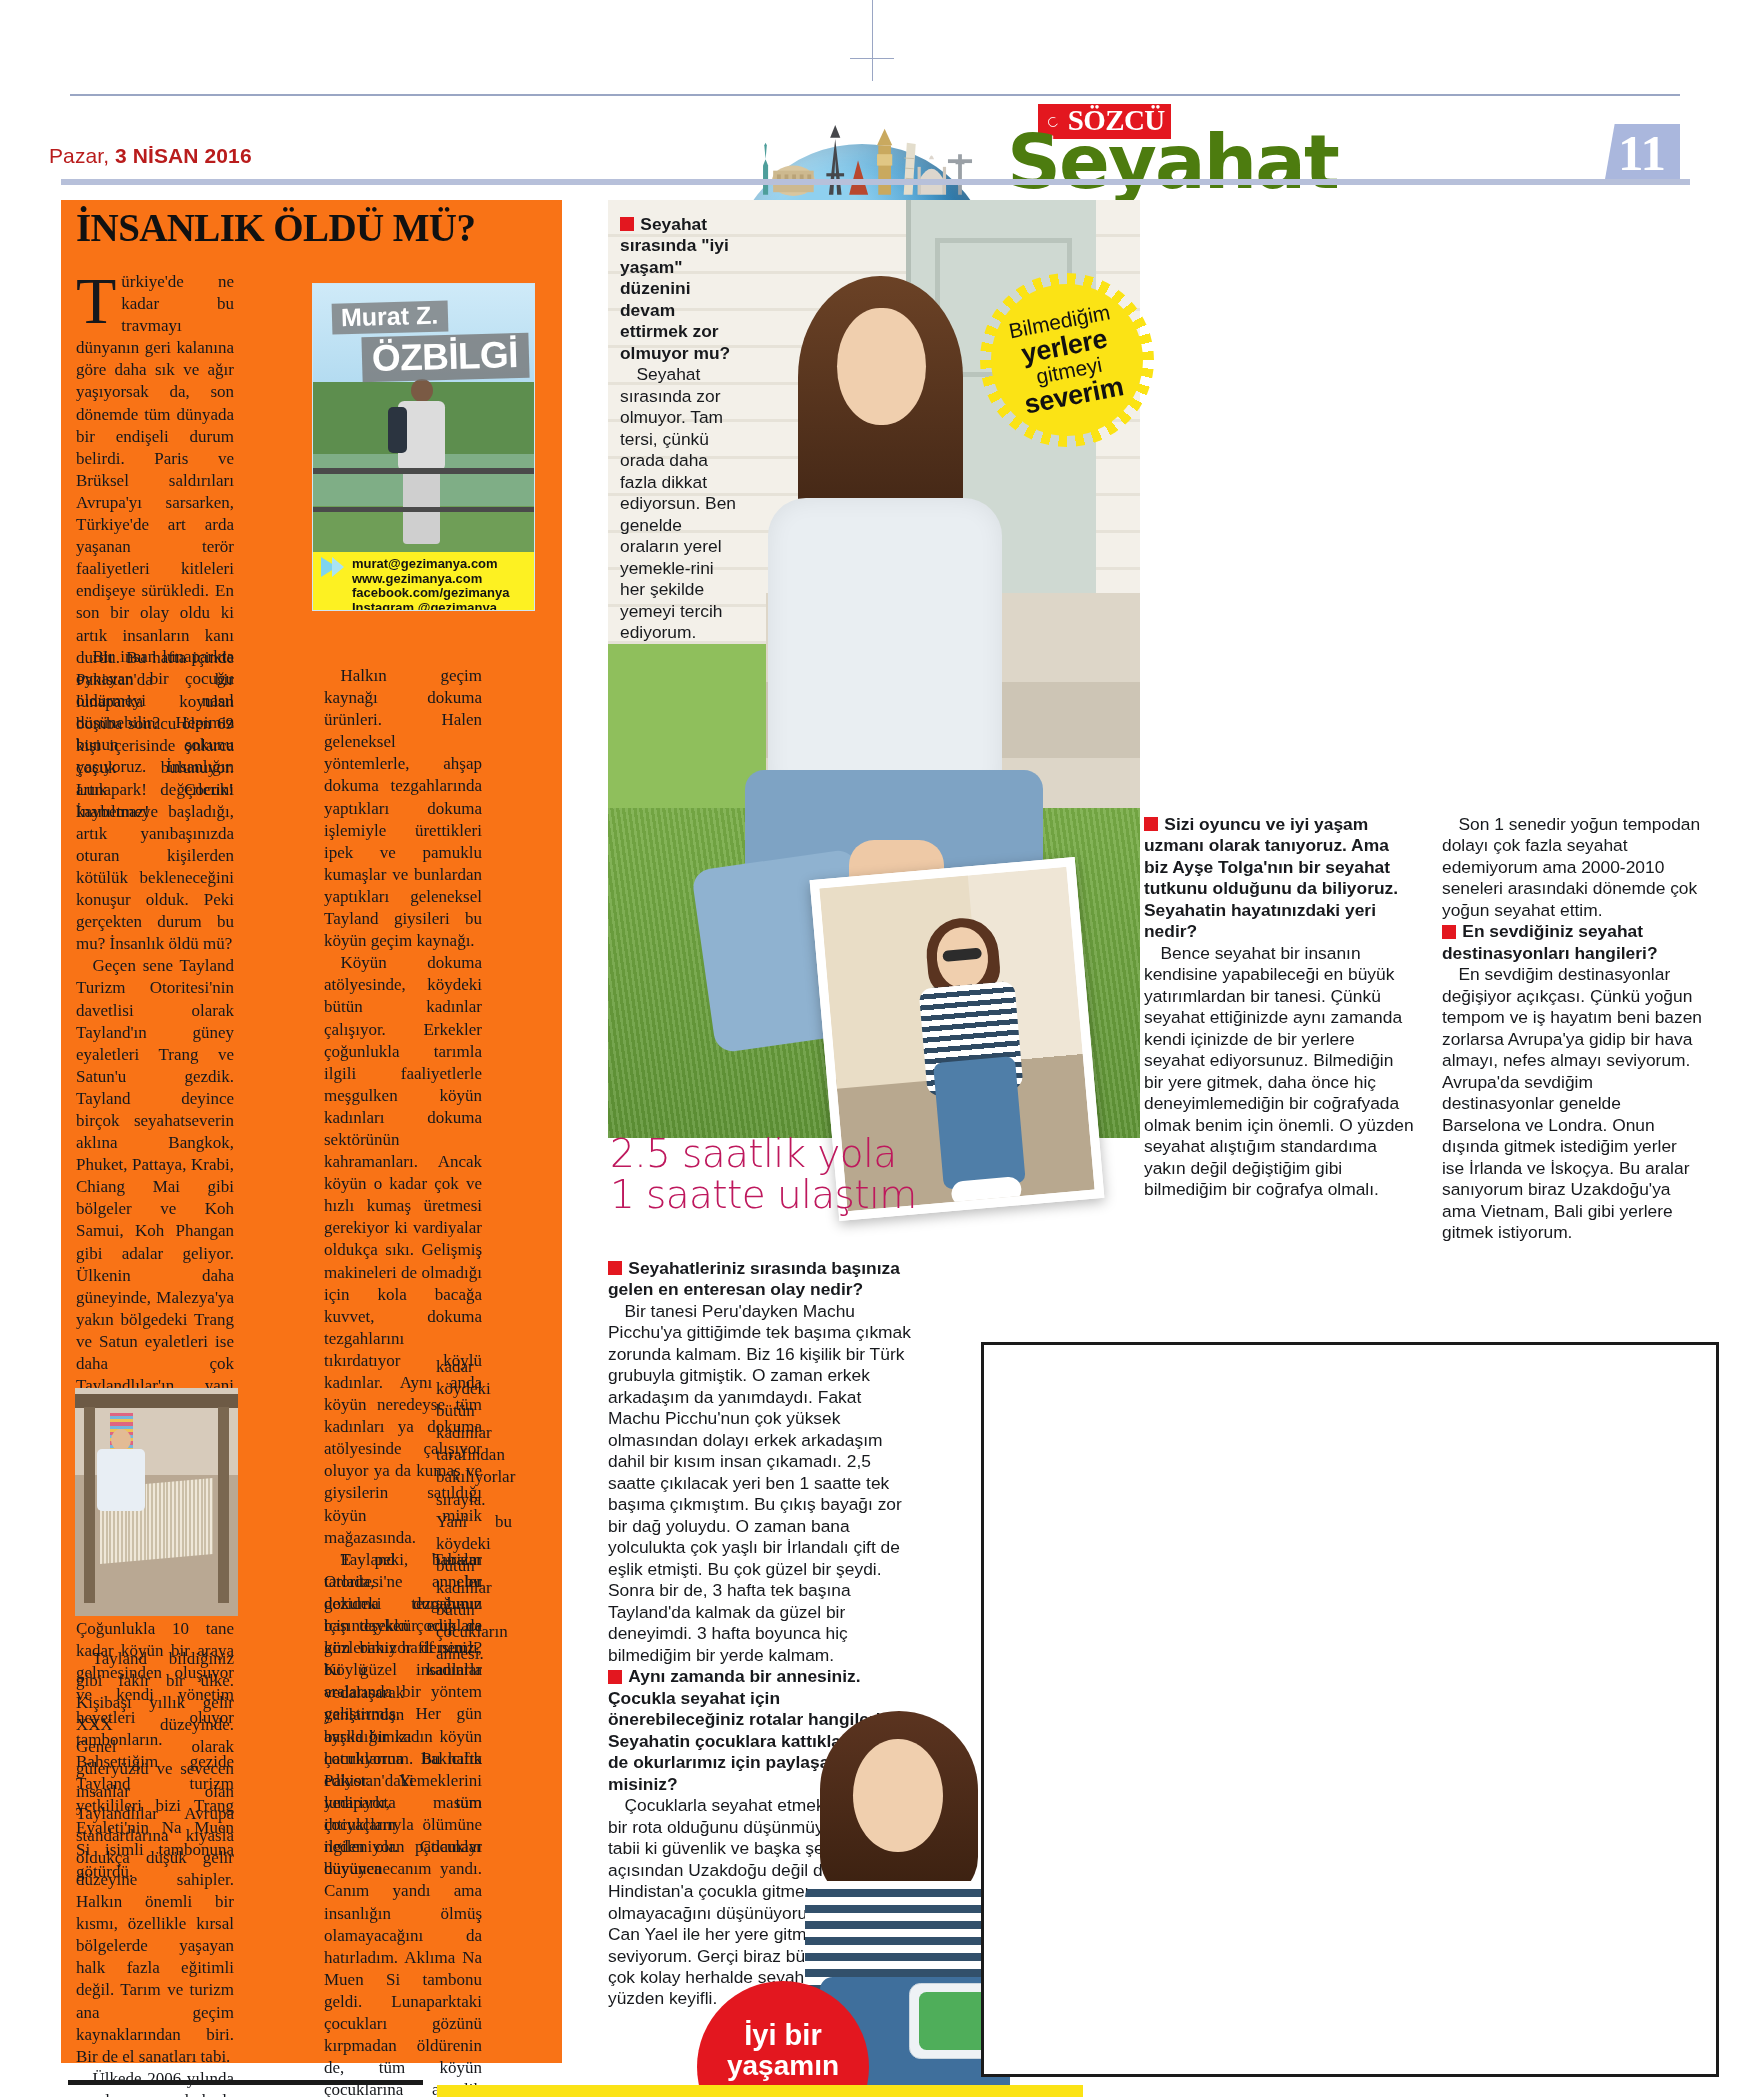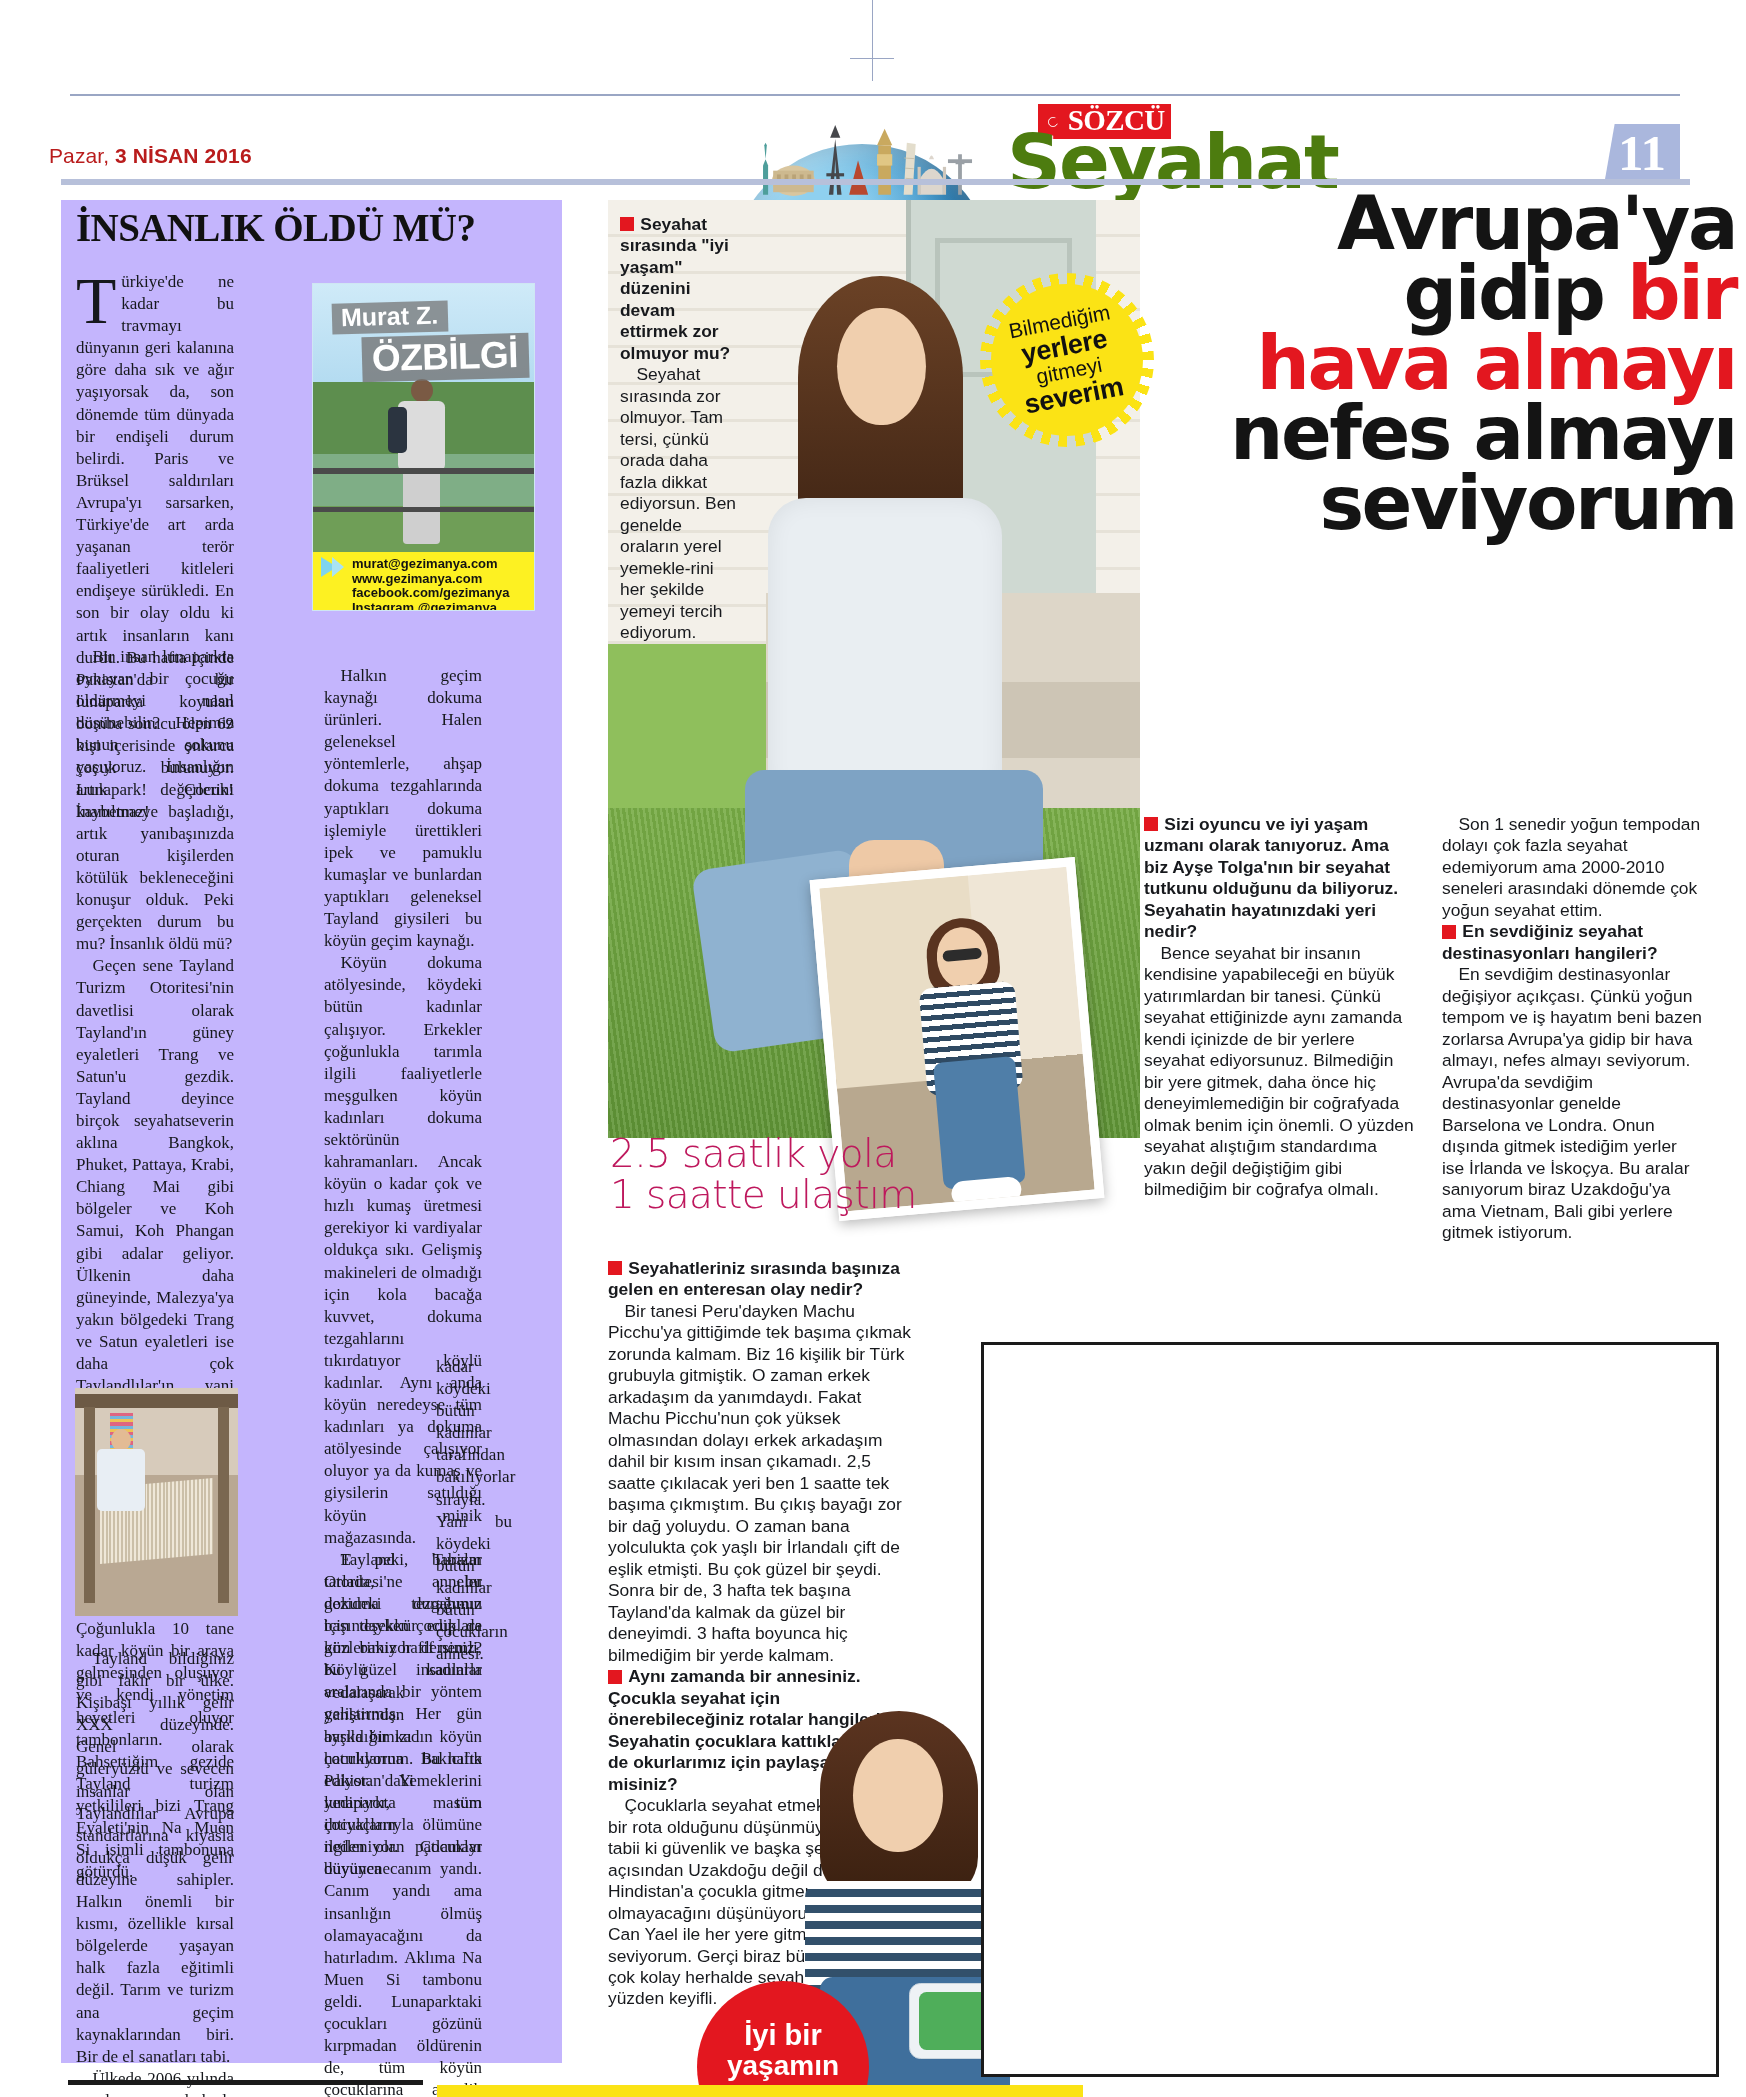--- a/index.html
+++ b/index.html
@@ -49,21 +49,21 @@
                   color:#4d7c0f; letter-spacing:-1.9px; line-height:1;
                   font-family:"DejaVu Sans", sans-serif;
                   text-shadow: 1.3px 1.3px 0 rgba(255,255,255,.8); }
 
   .pagenum { position:absolute; left:1604px; top:124px; width:76px; height:61px;
              background:#aab7dd; color:#fff; font-family:"Liberation Serif", serif;
              font-size:51px; font-weight:700; line-height:58px; text-align:center;
              clip-path: polygon(14% 0, 100% 0, 100% 100%, 0 100%); }
 
   
-  .opinion { position:absolute; left:61px; top:200px; width:501px; height:1863px; background:#c4b5fd; }
+  .opinion { position:absolute; left:61px; top:200px; width:501px; height:1863px; background:#f97316; }
   .op-head { position:absolute; left:15px; top:7.6px; width:482px; font-size:39px; font-weight:700;
              font-family:"Liberation Serif", serif; color:#111; letter-spacing:-0.6px; line-height:1; }
   .op-col { position:absolute; font-family:"Liberation Serif", serif; font-size:17px;
             line-height:1.30; color:#16181c; text-align:justify; }
   .op-col p { margin:0 0 0 0; text-indent:16.5px; }
   .op-col p.noindent { text-indent:0; }
   .dropcap { float:left; font-size:66px; line-height:.80; font-weight:400; margin:3.8px 5px -3.8px 0;
              font-family:"Liberation Serif", serif; }
 
   .op-c1 { left:76px; top:271px; width:158px; }
@@ -403,27 +403,20 @@
     <div class="burst-rays"></div>
     <div class="burst-disc"></div>
     <div class="burst-txt">
       <span class="l1">Bilmediğim</span>
       <span class="l2">yerlere</span>
       <span class="l3">gitmeyi</span>
       <span class="l4">severim</span>
     </div>
   </div>
 
-  <div class="bighead">
-    <div>Avrupa'ya</div>
-    <div><span>gidip </span><span class="red">bir</span></div>
-    <div class="red">hava almayı</div>
-    <div>nefes almayı</div>
-    <div>seviyorum</div>
-  </div>
 
   <div class="qa qa-intro">
     <p class="q"><span class="bullet"></span><span>Seyahat sırasında "iyi yaşam" düzenini devam ettirmek zor olmuyor mu?</span></p>
     <p>Seyahat sırasında zor olmuyor. Tam tersi, çünkü orada daha fazla dikkat ediyorsun. Ben genelde oraların yerel yemekle-rini her şekilde yemeyi tercih ediyorum.</p>
   </div>
 
   <div class="qa qa-r1">
     <p class="q"><span class="bullet"></span><span>Sizi oyuncu ve iyi yaşam uzmanı olarak tanıyoruz. Ama biz Ayşe Tolga'nın bir seyahat tutkunu olduğunu da biliyoruz. Seyahatin hayatınızdaki yeri nedir?</span></p>
     <p>Bence seyahat bir insanın kendisine yapabileceği en büyük yatırımlardan bir tanesi. Çünkü seyahat ettiğinizde aynı zamanda kendi içinizde de bir yerlere seyahat ediyorsunuz. Bilmediğin bir yere gitmek, daha önce hiç deneyimlemediğin bir coğrafyada olmak benim için önemli. O yüzden seyahat alıştığım standardıma yakın değil değiştiğim gibi bilmediğim bir coğrafya olmalı.</p>
   </div>

